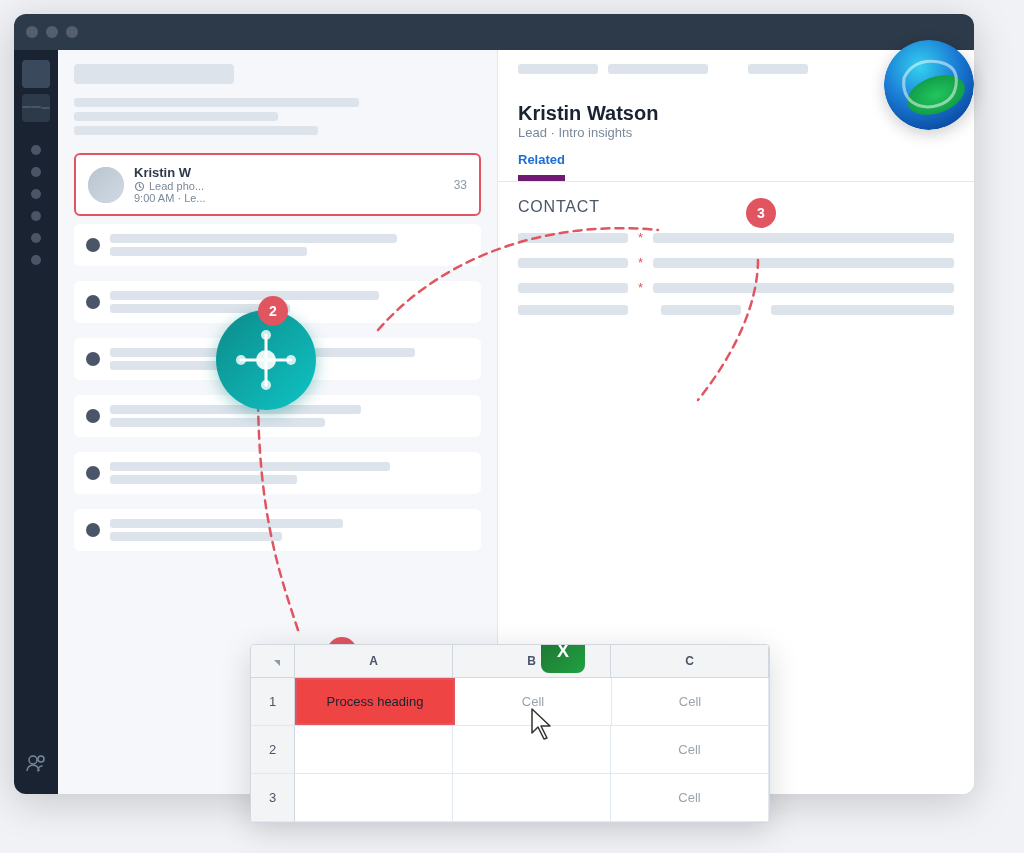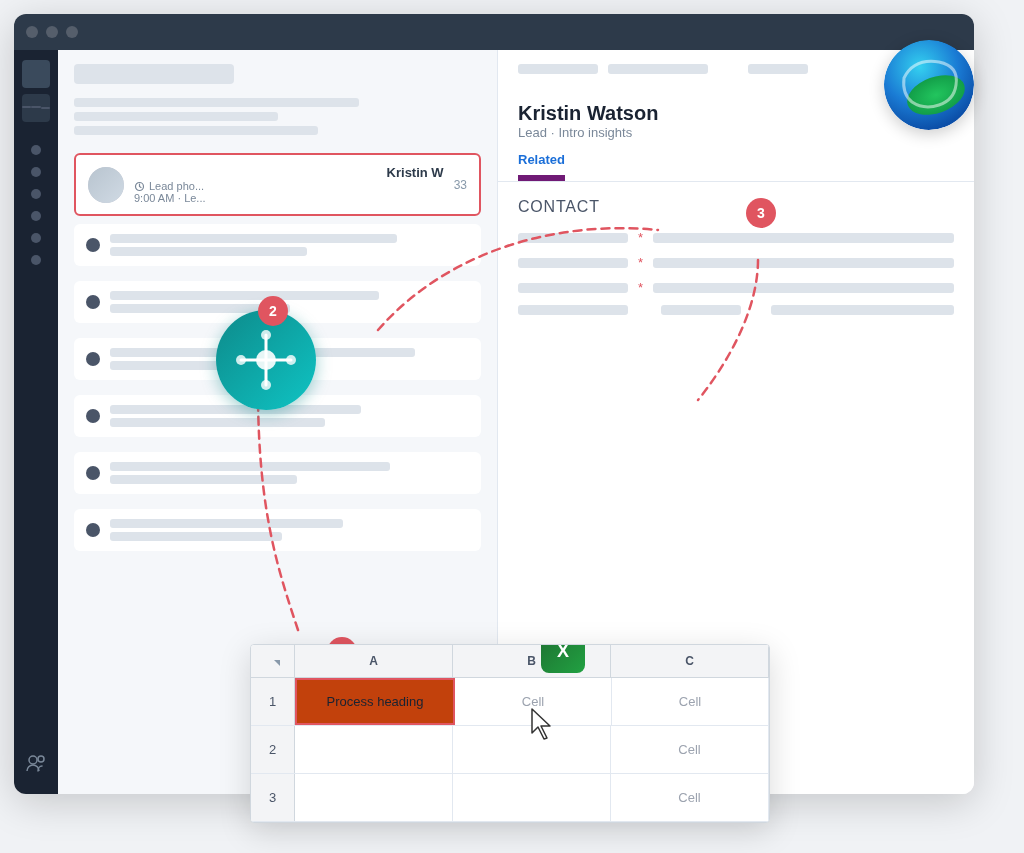--- a/index.html
+++ b/index.html
@@ -137,21 +137,20 @@
     .list-item-text {
       flex: 1;
     }
 
     .list-item-name {
       font-size: 13px;
       font-weight: 600;
       color: #2d3a4a;
       white-space: nowrap;
       overflow: hidden;
-      text-align: right;
     }
 
     .list-item-sub {
       font-size: 11px;
       color: #7a8899;
       display: flex; align-items: center; gap: 4px;
     }
 
     .list-item-badge {
       margin-left: auto;
@@ -357,21 +356,21 @@
       flex: 1;
       border-right: 1px solid #e2e8f0;
       display: flex; align-items: center; justify-content: center;
       font-size: 13px;
       color: #6b7280;
       position: relative;
     }
 
     .excel-cell.selected {
       border: 2px solid #e05560;
-      background: #c2410c;
+      background: #ef4444;
       color: #1a2332;
       font-weight: 500;
     }
 
     
     .excel-app-icon {
       width: 44px; height: 44px;
       background: linear-gradient(135deg, #1e6f30 0%, #21a142 100%);
       border-radius: 8px;
       display: flex; align-items: center; justify-content: center;

